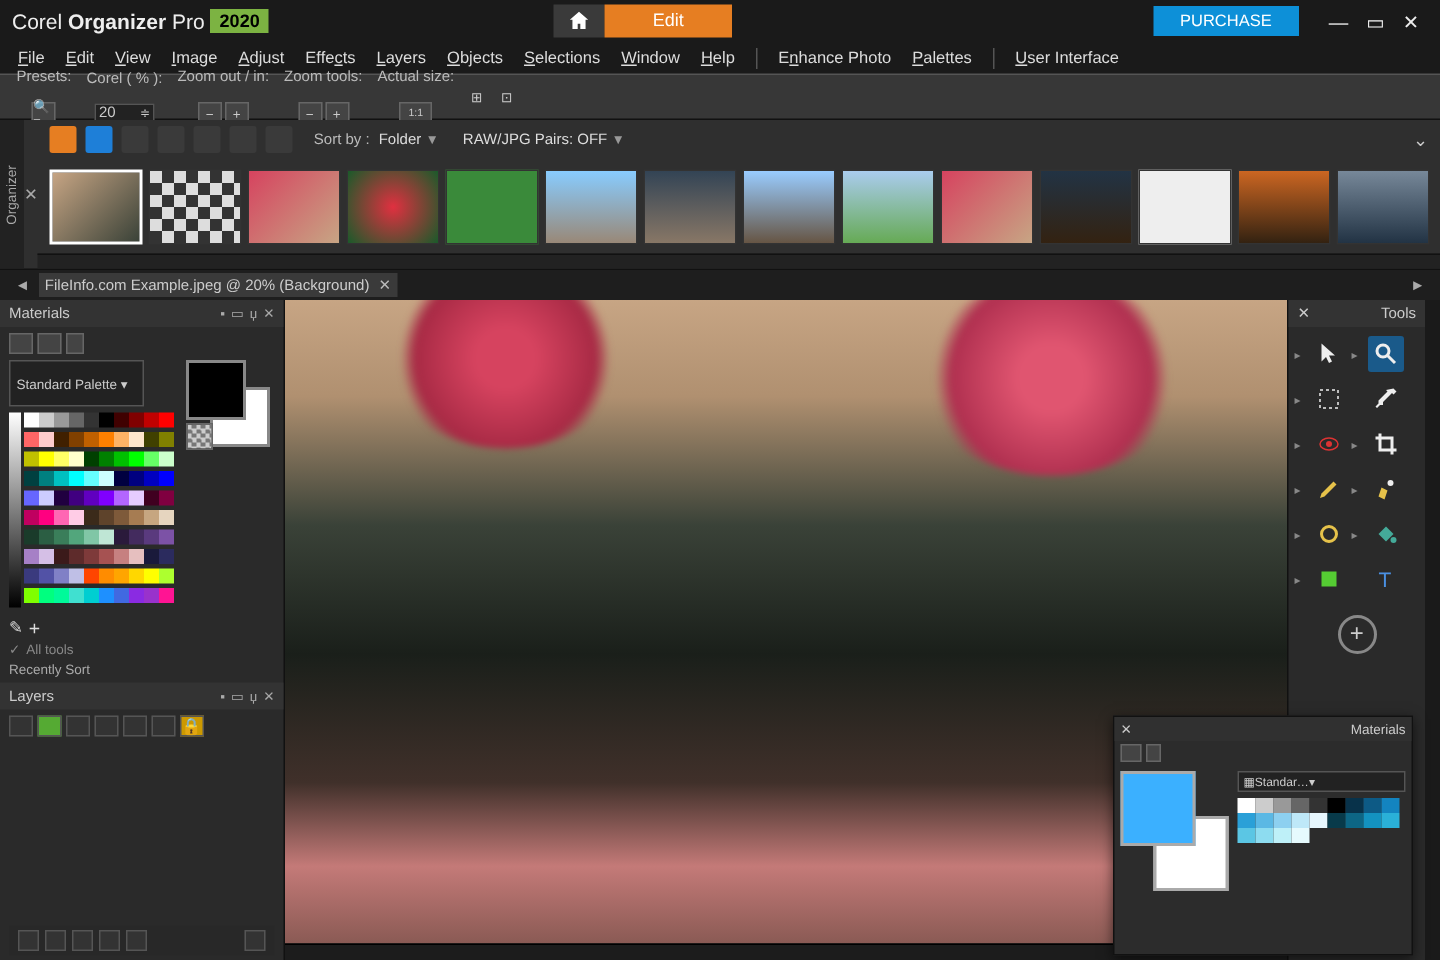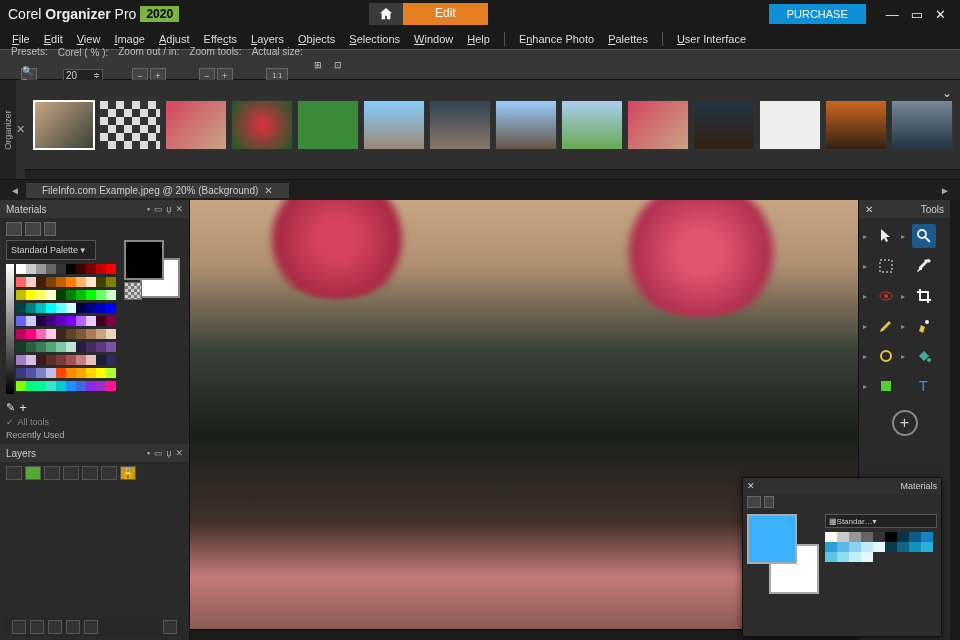--- a/index.html
+++ b/index.html
@@ -32,30 +32,30 @@
 .org-tools .sort { font-size:10px; color:#bbb; margin-left:8px; }
 .org-tools .folder { font-size:10px; color:#ddd; }
 .org-tools .chev { font-size:9px; color:#999; }
 .thumbs { flex:1; display:flex; align-items:center; gap:4px; padding:4px 8px; overflow:hidden; }
 .thumb { width:62px; height:50px; background:#445; border:1px solid #333; flex-shrink:0; }
 .thumb.active { border:2px solid #fff; }
 .org-scroll { height:10px; background:#222; border-top:1px solid #111; }
 .collapse { position:absolute; right:8px; top:6px; font-size:12px; color:#ccc; }
 .doc-tab-row { height:20px; background:#1e1e1e; display:flex; align-items:center; padding:0 4px; }
 .doc-tab-row .nav-arrow { font-size:10px; color:#aaa; padding:0 6px; }
-.doc-tab { background:#3a3a3a; font-size:10px; padding:2px 16px; display:flex; align-items:center; gap:6px; }
+.doc-tab { background:#3a3a3a; font-size:10px; padding:2px 4px; display:flex; align-items:center; gap:6px; }
 .doc-tab .x { font-size:10px; color:#bbb; }
 .workspace { display:flex; height:441px; background:#262626; }
 .left-panels { width:190px; background:#2a2a2a; display:flex; flex-direction:column; border-right:1px solid #111; }
 .panel-header { height:18px; background:#333; display:flex; align-items:center; justify-content:space-between; padding:0 6px; font-size:10px; }
 .panel-header .ctrls { display:flex; gap:4px; font-size:9px; color:#aaa; }
 .mats-body { padding:4px 6px; }
 .mats-row { display:flex; gap:3px; margin-bottom:4px; }
 .mats-row .mb { width:16px; height:14px; background:#444; border:1px solid #666; }
-.pal-sel { width:90px; height:20px; background:#222; border:1px solid #555; font-size:9px; padding:1px 4px; display:flex; align-items:center; }
+.pal-sel { width:90px; height:31px; background:#222; border:1px solid #555; font-size:9px; padding:1px 4px; display:flex; align-items:center; }
 .swatch-strip { width:8px; height:130px; background:linear-gradient(180deg,#fff,#000); float:left; margin-right:2px; }
 .palette { display:flex; flex-wrap:wrap; width:100px; }
 .palette .sw { width:10px; height:10px; }
 .fg-bg { position:relative; width:56px; height:58px; }
 .fg-bg .fg { position:absolute; width:40px; height:40px; background:#000; border:2px solid #888; top:0; left:0; }
 .fg-bg .bg { position:absolute; width:40px; height:40px; background:#fff; border:2px solid #888; bottom:0; right:0; }
 .fg-bg .mini { position:absolute; width:18px; height:18px; border:1px solid #666; }
 .fg-body { display:flex; gap:8px; align-items:flex-start; }
 .tool-row { display:flex; gap:4px; margin-top:6px; font-size:11px; color:#ddd; align-items:center; }
 .tool-row .plus { font-size:13px; }
@@ -172,20 +172,32 @@
   <div class="tbtn" style="background:transparent;border:none;">⊞</div>
   <div class="tbtn" style="background:transparent;border:none;">⊡</div>
 </div>
 
 <div class="organizer">
   <div class="org-tab">
       <span>Organizer</span>
     </div>
   <div style="width:14px;display:flex;align-items:center;justify-content:center;color:#aaa;">✕</div>
   <div class="org-main">
+    <div class="org-tools">
+      <div class="ico" style="background:#e67e22;"></div>
+      <div class="ico" style="background:#1e7fd8;"></div>
+      <div class="ico"></div>
+      <div class="ico"></div>
+      <div class="ico"></div>
+      <div class="ico"></div>
+      <div class="ico"></div>
+      <span class="sort">Sort by :</span>
+      <span class="folder"><span>Folder</span> <span class="chev">▼</span></span>
+      <span class="folder" style="margin-left:10px;"><span>RAW/JPG Pairs: OFF</span> <span class="chev">▼</span></span>
+    </div>
     <div class="thumbs">
       <div class="thumb active" style="background:linear-gradient(135deg,#c7a584,#3a4238);"></div>
       <div class="thumb" style="background:repeating-conic-gradient(#333 0 90deg,#ddd 0 180deg) 0 0/16px 16px;"></div>
       <div class="thumb" style="background:linear-gradient(135deg,#d6435f,#c7a584);"></div>
       <div class="thumb" style="background:radial-gradient(circle,#e03040,#1a5a2a);"></div>
       <div class="thumb" style="background:#3a8a3a;"></div>
       <div class="thumb" style="background:linear-gradient(180deg,#8cf,#987);"></div>
       <div class="thumb" style="background:linear-gradient(180deg,#345,#876);"></div>
       <div class="thumb" style="background:linear-gradient(180deg,#9cf,#654);"></div>
       <div class="thumb" style="background:linear-gradient(180deg,#ace,#6a5);"></div>
@@ -351,21 +363,21 @@
         </div>
       </div>
       <div class="tool-row">
         <span>✎</span>
         <span class="plus">+</span>
       </div>
       <div class="tool-row" style="color:#888;font-size:9px;margin-top:2px;">
         <span>✓</span>
         <span>All tools</span>
       </div>
-      <div class="recent">Recently Used</div>
+      <div class="recent">Recently Sort</div>
     </div>
 
     <div class="panel-header">
       <span>Layers</span>
       <div class="ctrls">
           <span>▪</span>
           <span>▭</span>
           <span>џ</span>
           <span>✕</span>
         </div>

